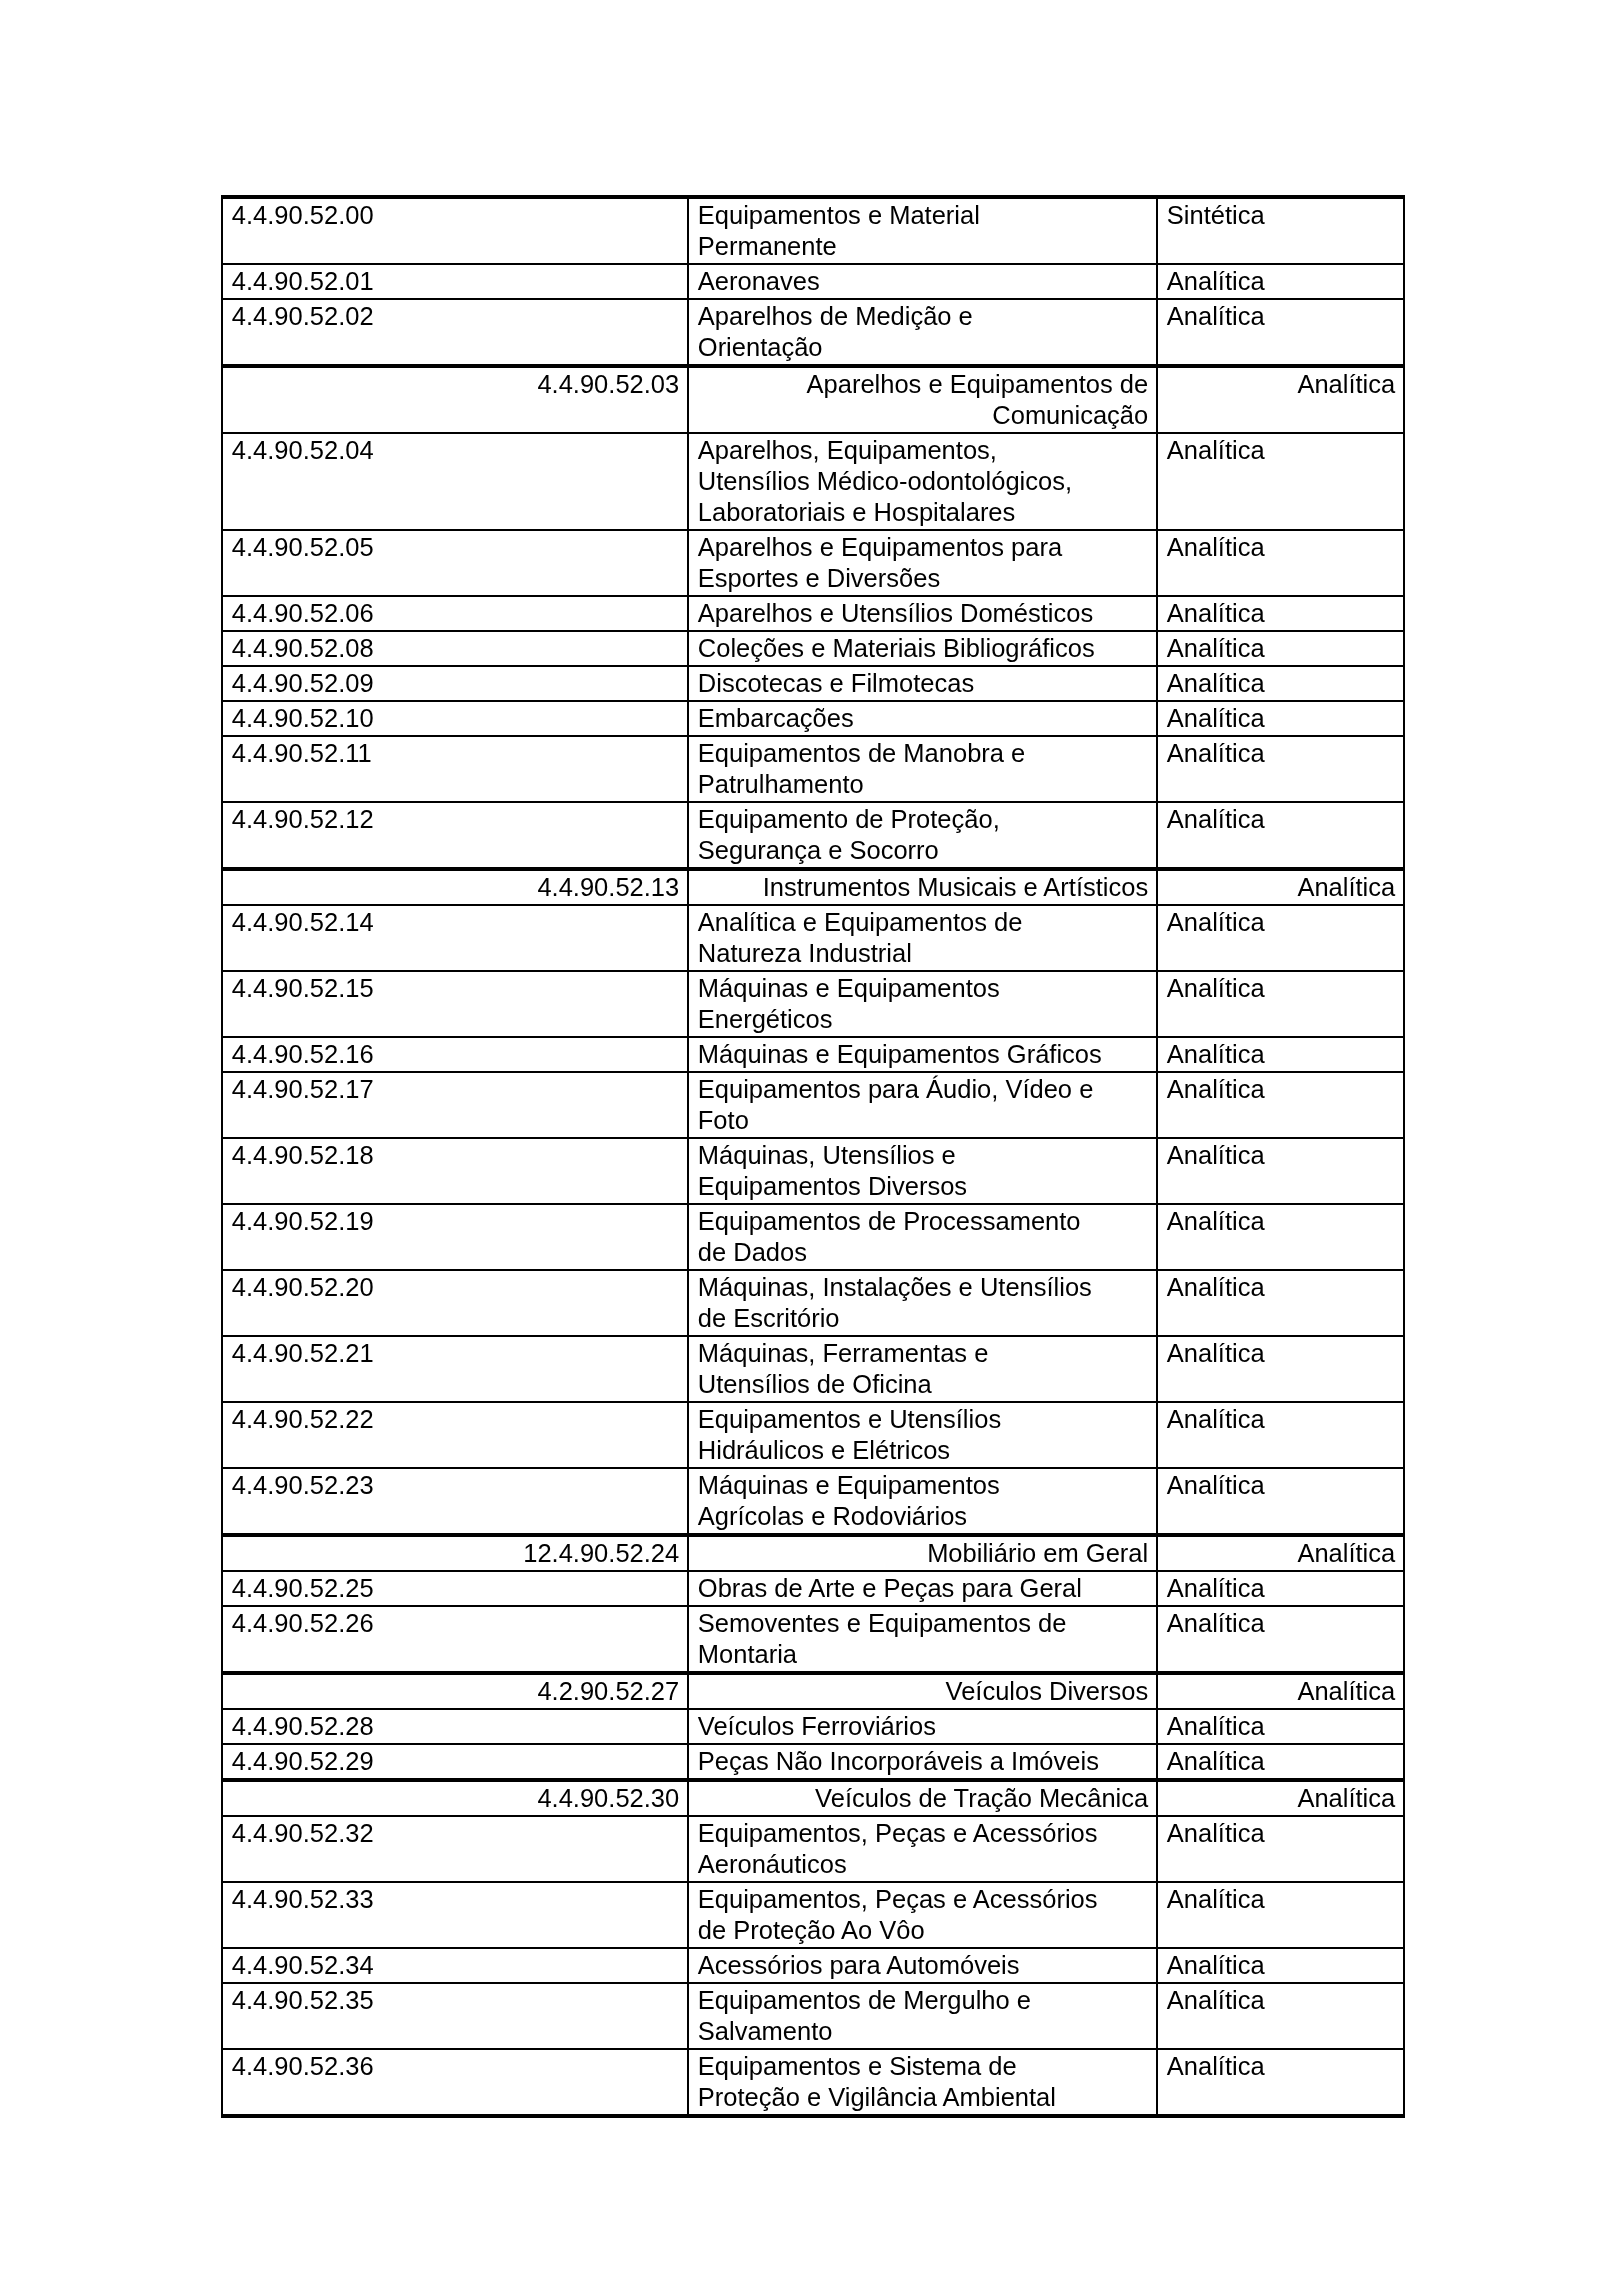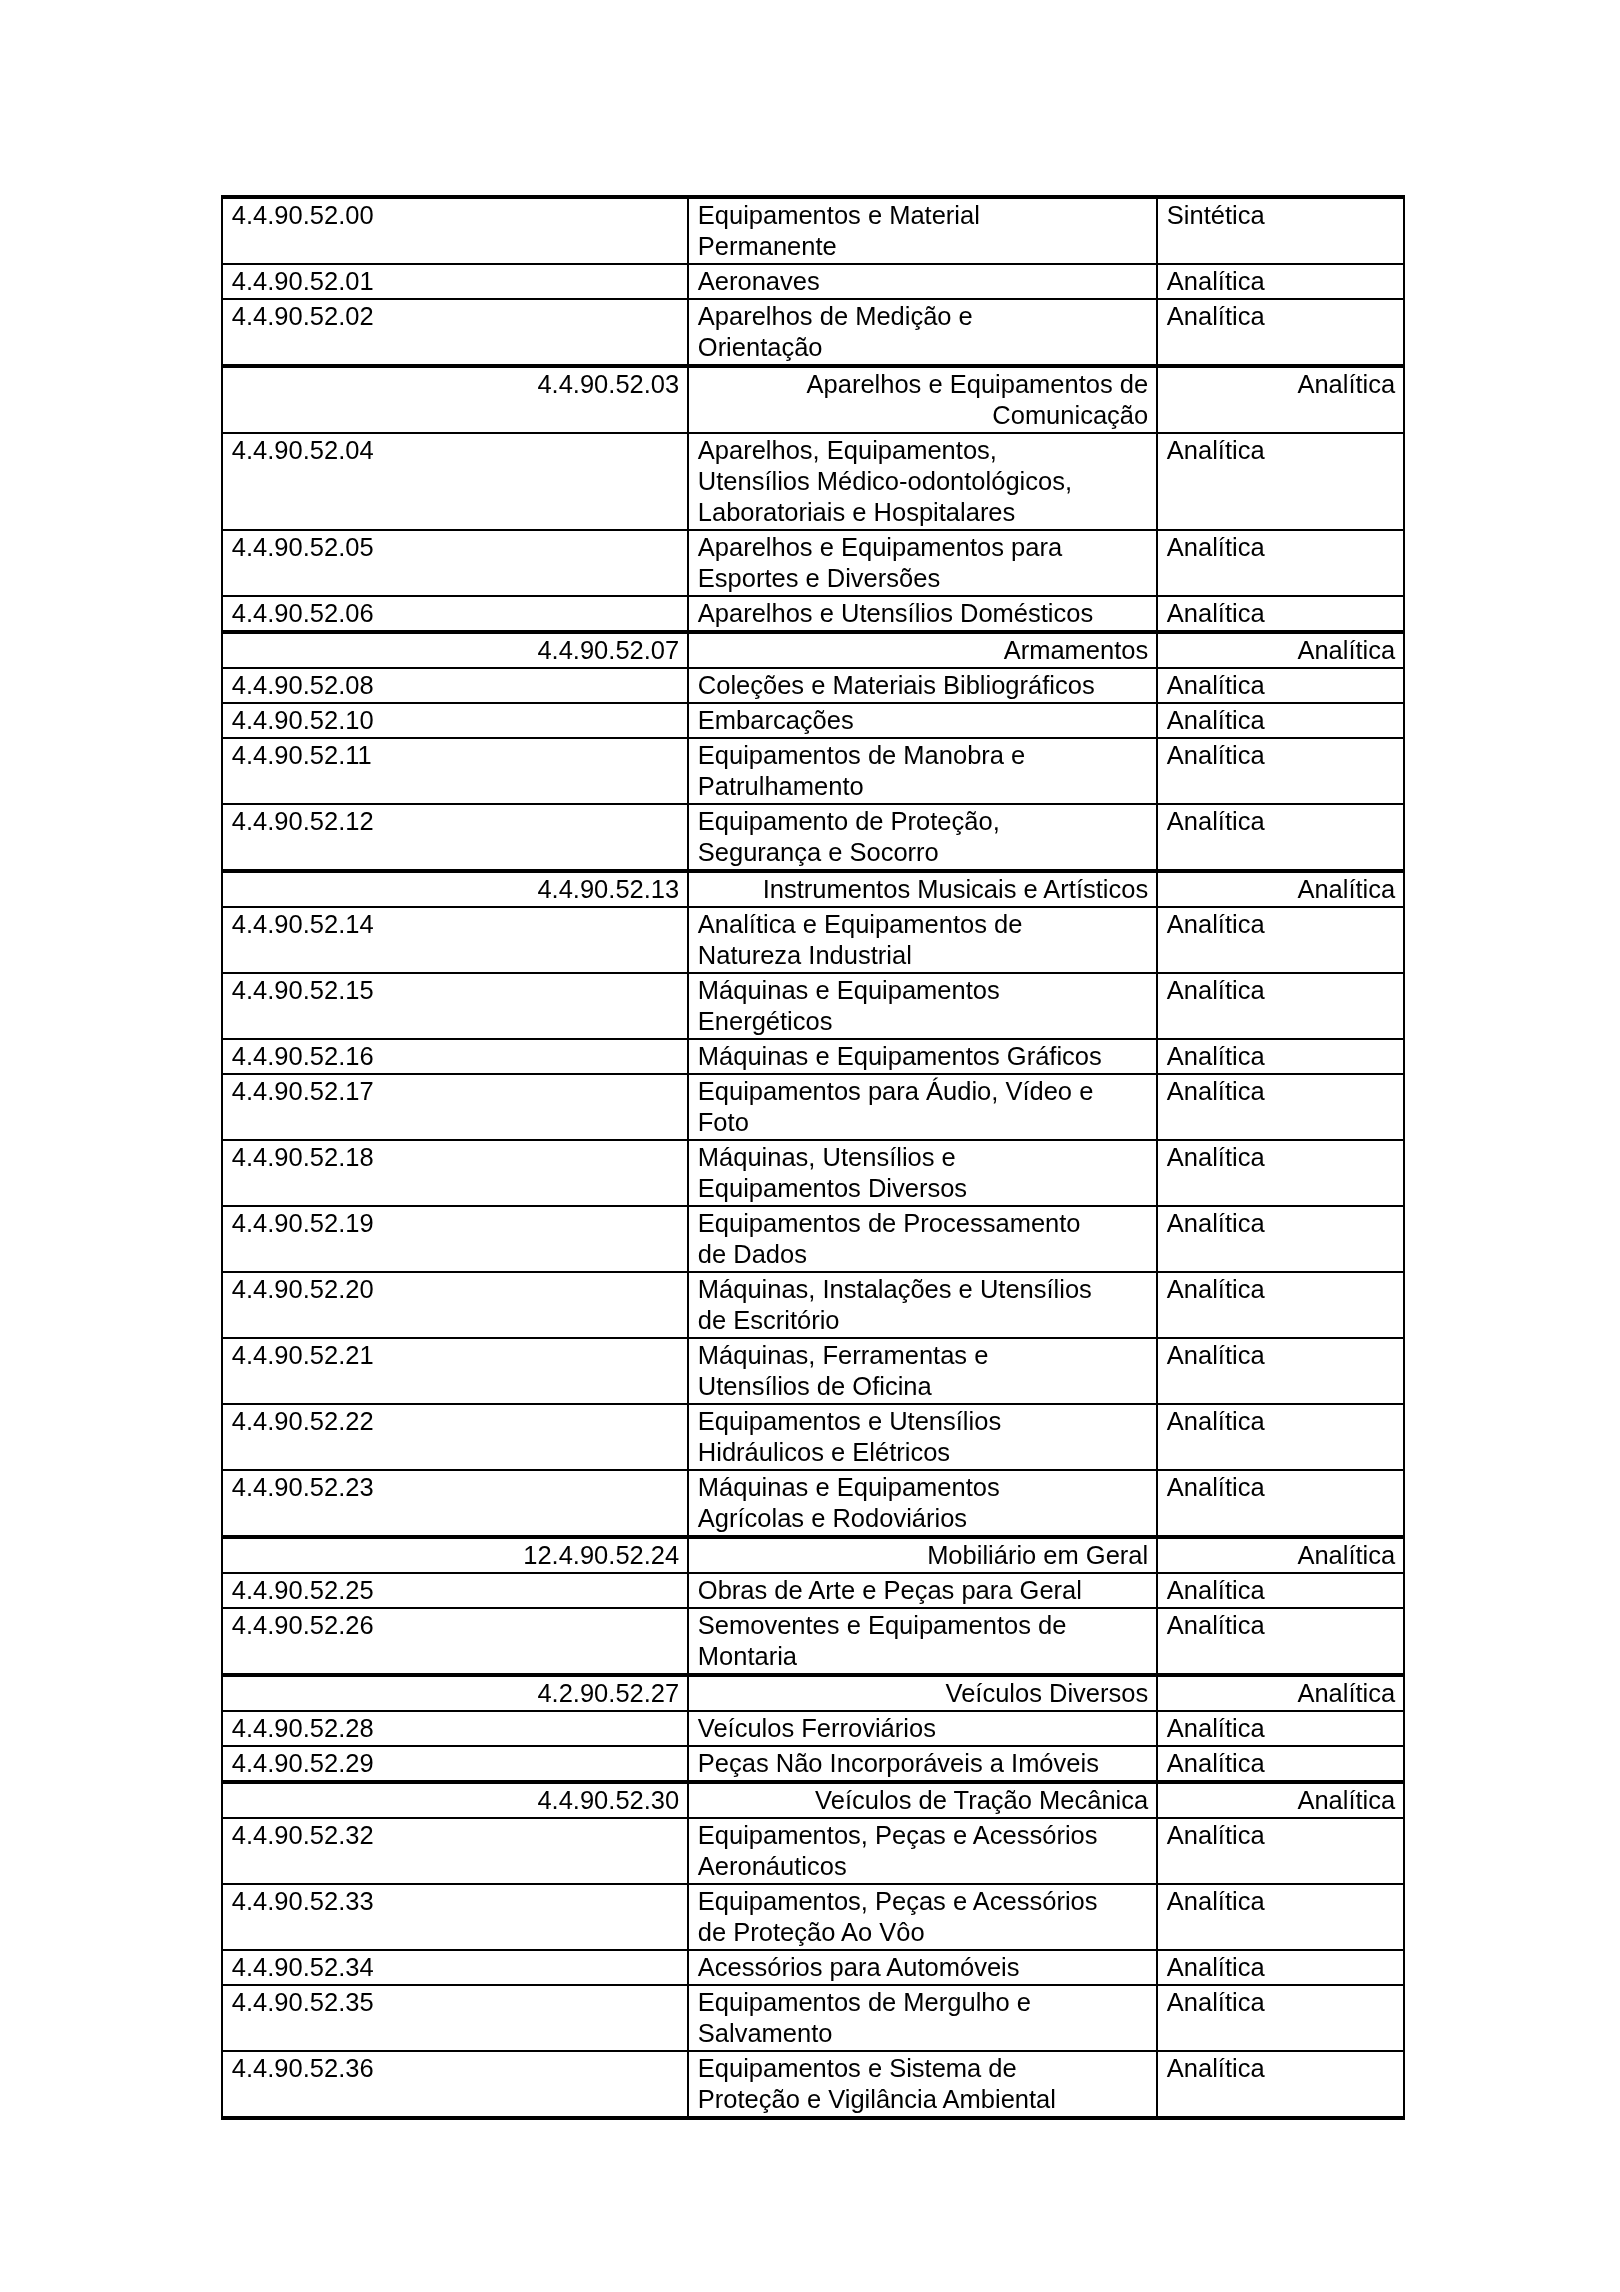--- a/index.html
+++ b/index.html
@@ -90,28 +90,28 @@
           <td class="cell-code">4.4.90.52.05</td>
           <td class="cell-desc">Aparelhos e Equipamentos para
 Esportes e Diversões</td>
           <td class="cell-type">Analítica</td>
         </tr>
         <tr>
           <td class="cell-code">4.4.90.52.06</td>
           <td class="cell-desc">Aparelhos e Utensílios Domésticos</td>
           <td class="cell-type">Analítica</td>
         </tr>
-        <tr class="thick-top">
-          <td class="cell-code">4.4.90.52.07</td>
-          <td class="cell-desc">Armamentos</td>
-          <td class="cell-type">Analítica</td>
-        </tr>
         <tr>
           <td class="cell-code">4.4.90.52.08</td>
           <td class="cell-desc">Coleções e Materiais Bibliográficos</td>
+          <td class="cell-type">Analítica</td>
+        </tr>
+        <tr>
+          <td class="cell-code">4.4.90.52.09</td>
+          <td class="cell-desc">Discotecas e Filmotecas</td>
           <td class="cell-type">Analítica</td>
         </tr>
         <tr>
           <td class="cell-code">4.4.90.52.10</td>
           <td class="cell-desc">Embarcações</td>
           <td class="cell-type">Analítica</td>
         </tr>
         <tr>
           <td class="cell-code">4.4.90.52.11</td>
           <td class="cell-desc">Equipamentos de Manobra e

